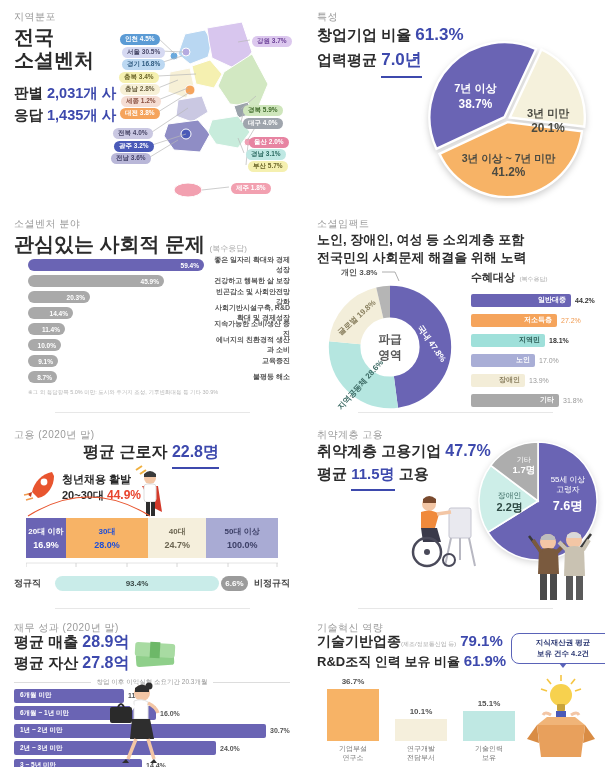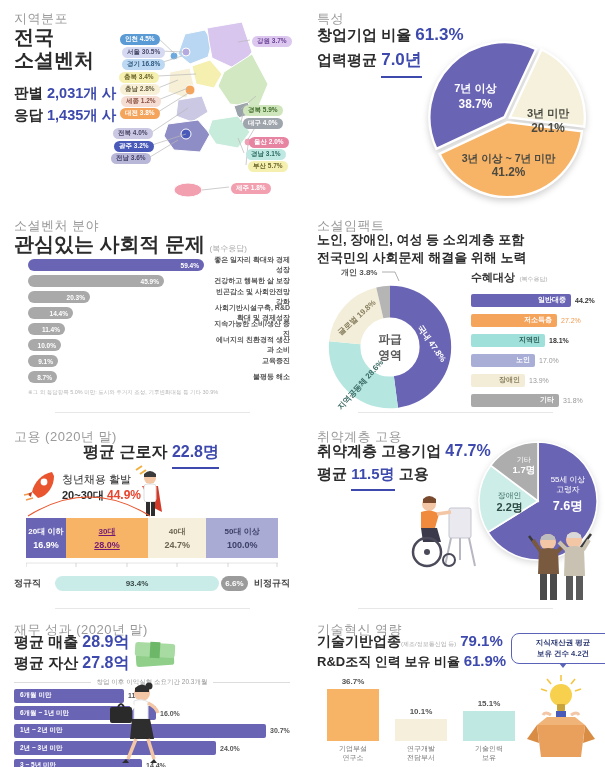--- a/index.html
+++ b/index.html
@@ -1,19 +1,19 @@
 <!DOCTYPE html>
 <html><head>
 <meta charset="utf-8">
 <style>
   html,body{margin:0;padding:0;background:#fff;}
   body{font-family:"Liberation Sans","DejaVu Sans",sans-serif;color:#2b2b2b;}
   #canvas{position:relative;width:605px;height:767px;background:#fff;overflow:hidden;}
   .section{position:absolute;}
-  .sec-header{position:absolute;font-size:13px;color:#9a9a9a;letter-spacing:.5px;}
+  .sec-header{position:absolute;font-size:10px;color:#9a9a9a;letter-spacing:.5px;}
   .hr{position:absolute;height:1px;background:#e7e7e7;}
   .blue{color:#3d49ad;}
   .red{color:#e8442e;}
   .u-blue{border-bottom:2.5px solid #3d49ad;padding-bottom:7px;}
   .nowrap{white-space:nowrap;}
   .pre{white-space:pre-line;}
 
   
   .big-title{font-size:20px;font-weight:bold;line-height:1.15;}
   .stat-line{font-size:14.5px;font-weight:bold;margin-top:4px;}
@@ -312,21 +312,21 @@
       <span class="blue u-blue">22.8명</span>
     </div>
 
     <svg style="position:absolute;left:22px;top:48px;" width="36" height="36" viewBox="0 0 36 36">
       <path d="M30,4 C20,6 12,14 10,24 L16,30 C26,28 32,18 32,8 Z" fill="#e8552f"></path>
       <circle cx="22" cy="14" r="3.4" fill="#fff"></circle>
       <path d="M10,24 L5,26 L9,29 Z" fill="#c23a1e"></path>
       <path d="M4,32 L11,30 M2,27 L7,26" stroke="#f09a50" stroke-width="1.6"></path>
     </svg>
     <div style="position:absolute;left:62px;top:52px;line-height:1.4;" class="nowrap">
-      <div style="font-size:11px;font-weight:normal;">청년채용 활발</div>
+      <div style="font-size:11px;font-weight:bold;">청년채용 활발</div>
       <div style="font-size:11px;font-weight:bold;">
         <span>20~30대</span>
         <span class="red" style="font-size:12px;">44.9%</span>
       </div>
     </div>
 
     <svg style="position:absolute;left:128px;top:44px;" width="42" height="54" viewBox="0 0 42 54">
       <path d="M8,6 L14,2 M12,10 L18,6" stroke="#f0b040" stroke-width="2"></path>
       <circle cx="22" cy="14" r="6" fill="#f3c6a5"></circle>
       <path d="M16,10 Q22,4 28,10 L28,13 L16,13 Z" fill="#3a3a3a"></path>
@@ -337,21 +337,21 @@
     </svg>
     <svg style="position:absolute;left:26px;top:72px;" width="126" height="26" viewBox="0 0 126 26">
         <path d="M2,24 Q63,-14 124,24" fill="none" stroke="#e8552f" stroke-width="1.1"></path>
       </svg>
 
     <div style="position:absolute;left:26px;top:98px;width:252px;display:flex;">
       <div class="age-seg" style="width:42.6px;background:#6a64b4;color:#fff;">
         <span class="age-name">20대 이하</span>
           <span class="age-val">16.9%</span>
       </div>
-      <div class="age-seg" style="width:88px;background:#f7b366;color:#701a75;text-decoration:underline;">
+      <div class="age-seg" style="width:88px;background:#f7b366;color:#1d4ed8;">
         <span class="age-name">30대</span>
           <span class="age-val">28.0%</span>
       </div>
       <div class="age-seg" style="width:62.2px;background:#f5efdc;color:#6a6450;">
         <span class="age-name">40대</span>
           <span class="age-val">24.7%</span>
       </div>
       <div class="age-seg" style="width:76.6px;background:#a9abd4;color:#3c3f66;">
         <span class="age-name">50대 이상</span>
           <span class="age-val">100.0%</span>

